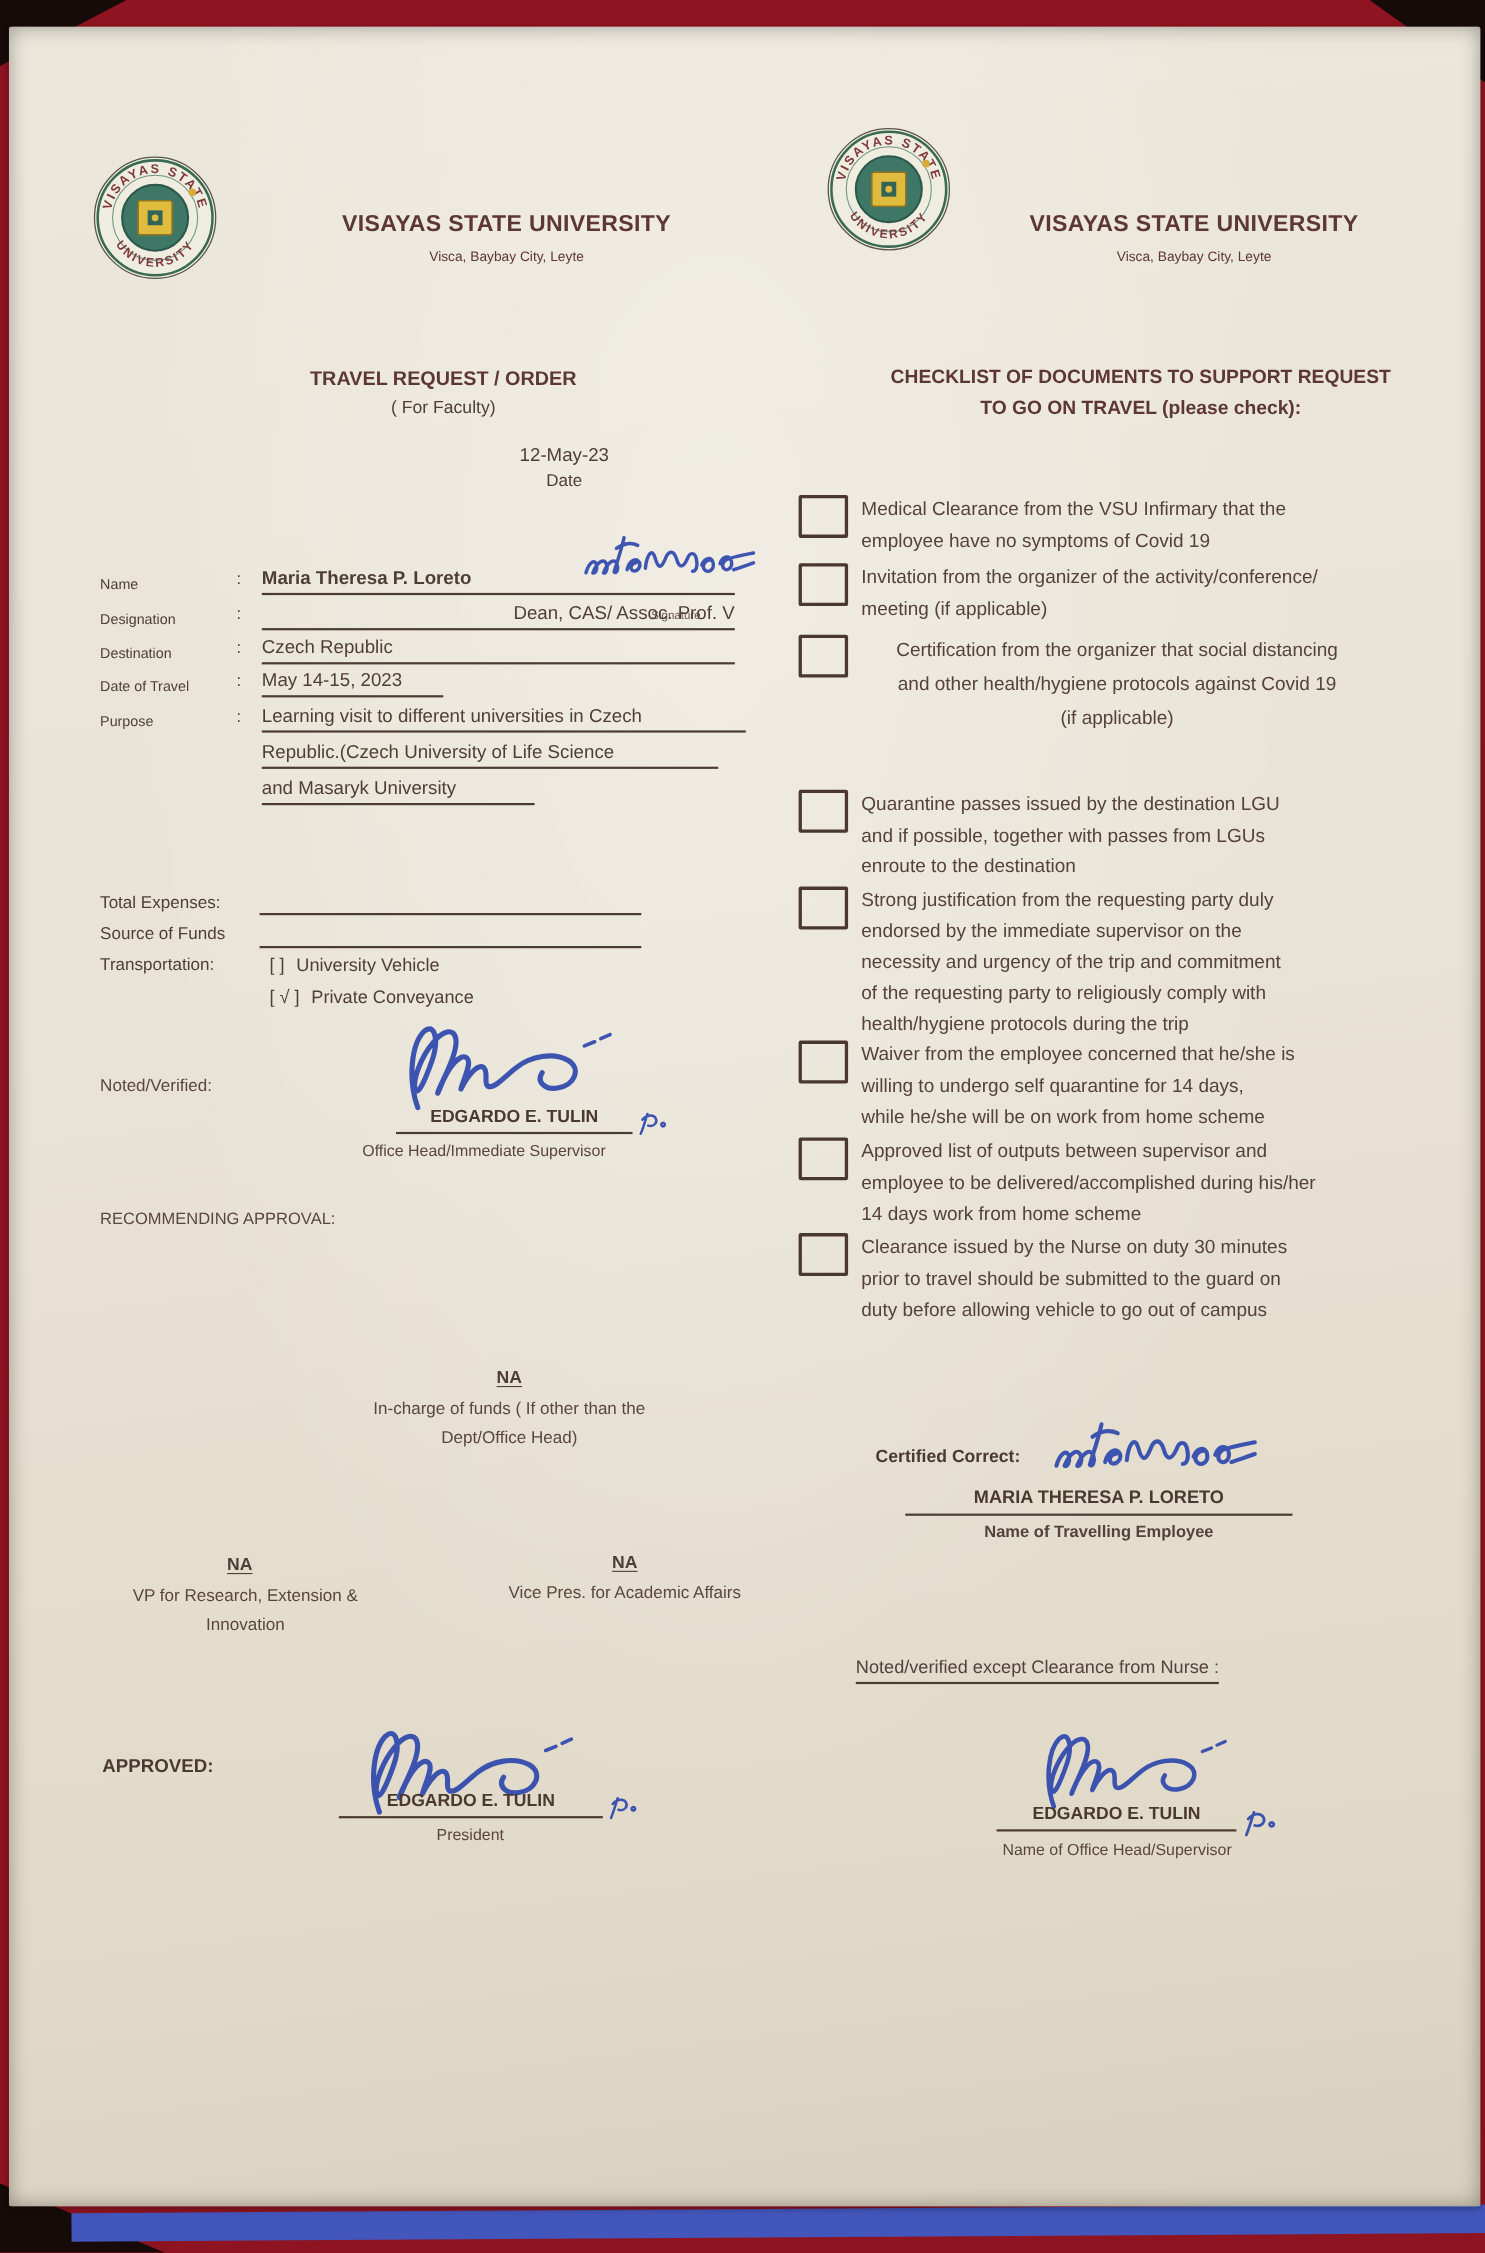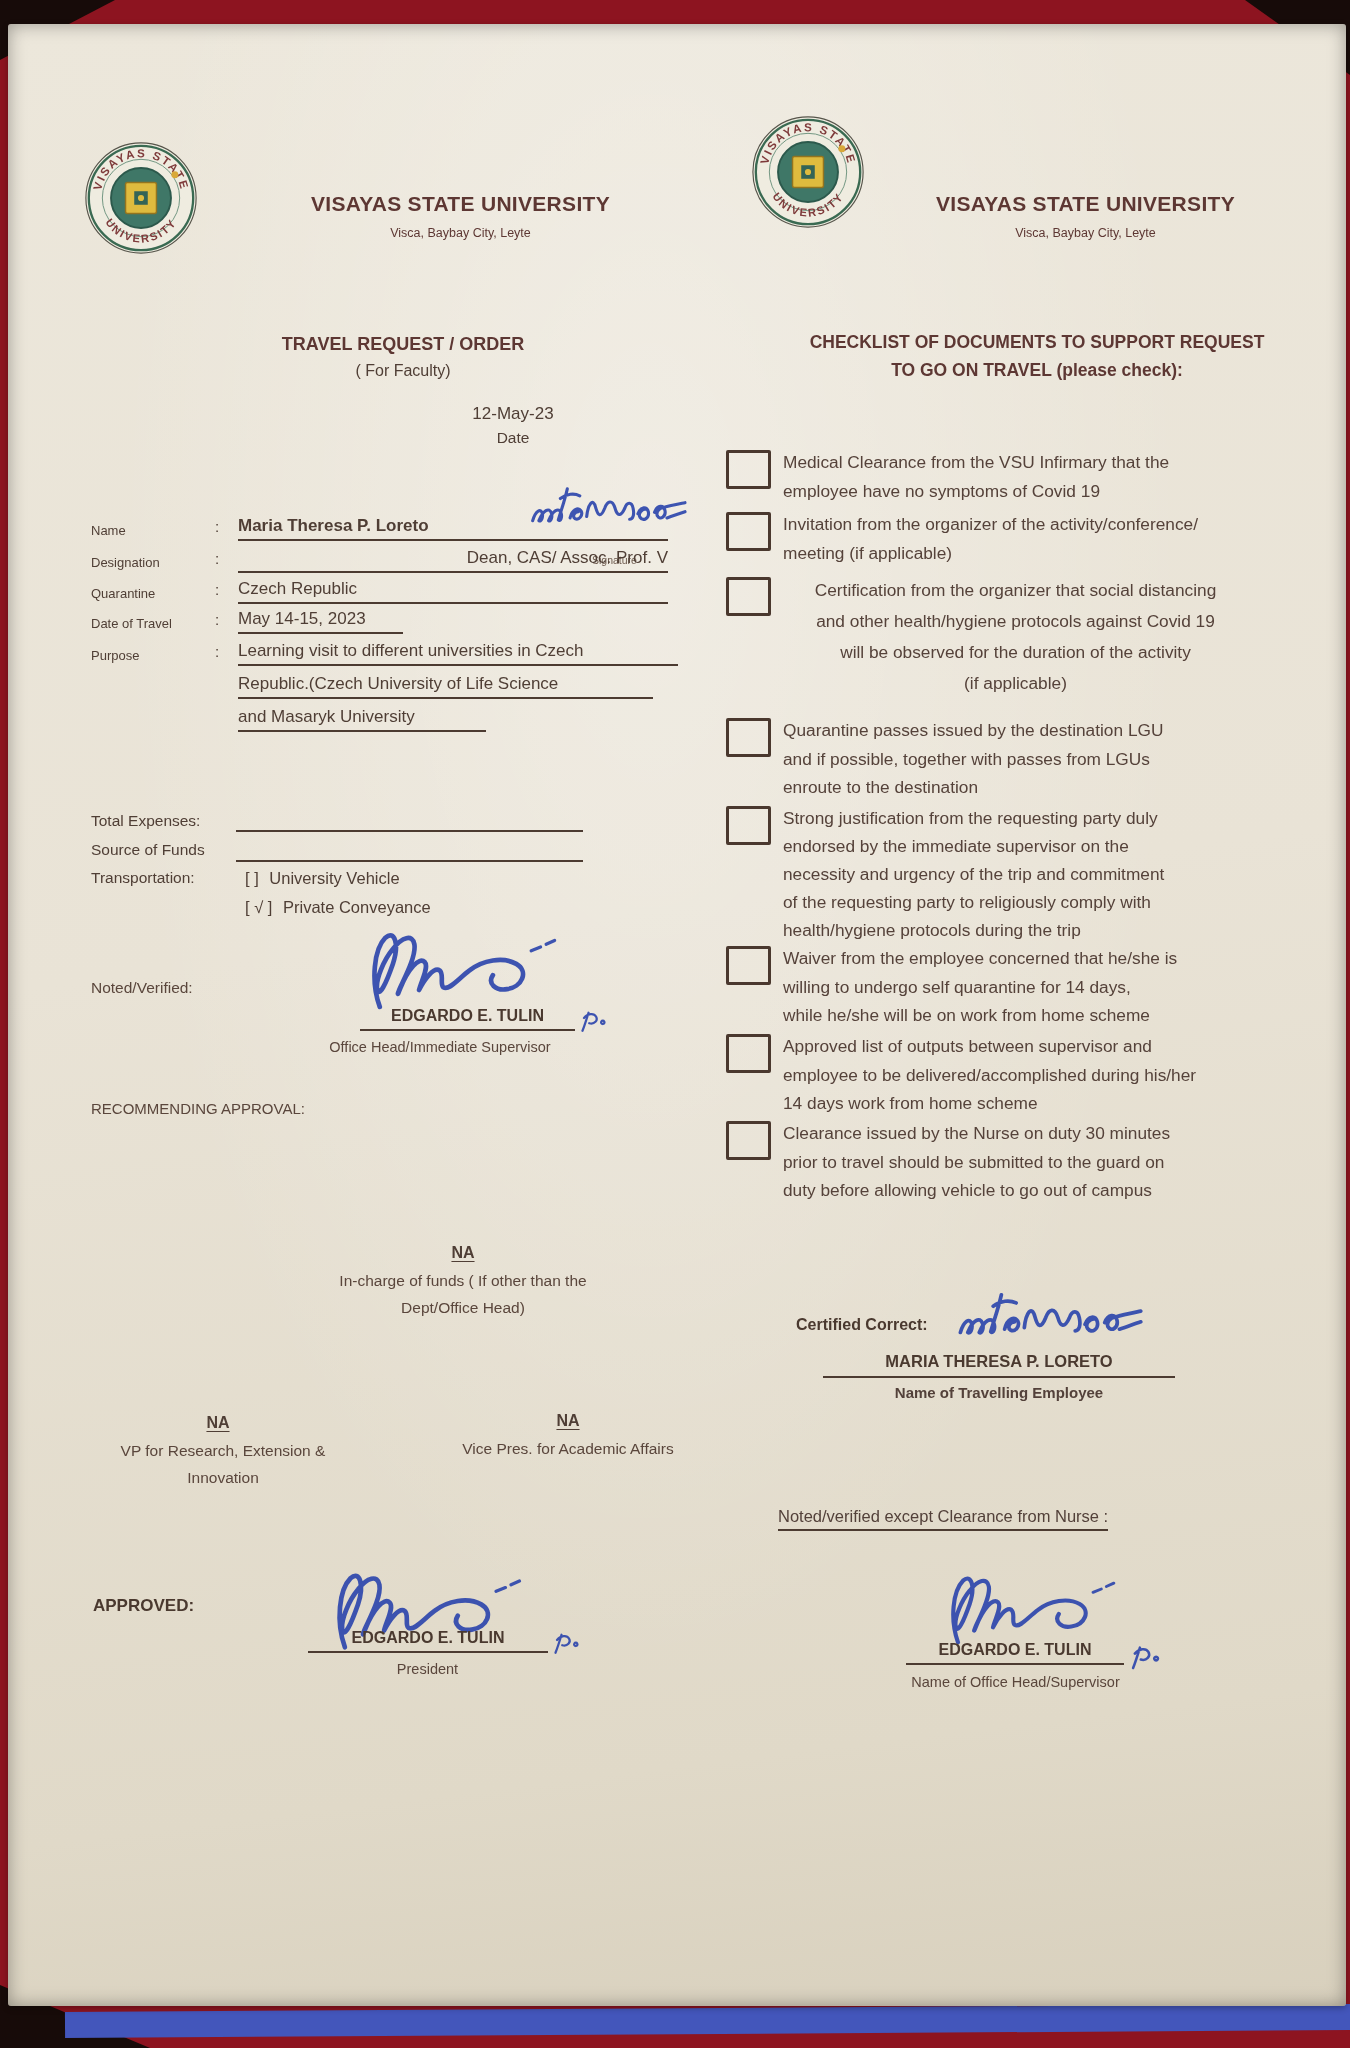--- a/index.html
+++ b/index.html
@@ -107,21 +107,21 @@
     </svg>
   <div class="abs" style="left:584px;top:530px;font-size:10.5px;color:#6b584c;text-align:center;">Signature</div>
 
   <div class="fieldrow" style="top:524px;width:500px;">
     <span class="flabel">Designation</span>
     <span class="fcolon">:</span>
     <span class="fval" style="width:430px;text-align:right;">Dean, CAS/ Assoc. Prof. V</span>
   </div>
 
   <div class="fieldrow" style="top:555px;width:500px;">
-    <span class="flabel">Quarantine</span>
+    <span class="flabel">Destination</span>
     <span class="fcolon">:</span>
     <span class="fval" style="width:430px;">Czech Republic</span>
   </div>
 
   <div class="fieldrow" style="top:585px;width:500px;">
     <span class="flabel">Date of Travel</span>
     <span class="fcolon">:</span>
     <span class="fval" style="width:165px;">May 14-15, 2023</span>
   </div>
 
@@ -194,21 +194,20 @@
     <div class="clines">
       <div>Invitation from the organizer of the activity/conference/</div>
       <div>meeting (if applicable)</div>
     </div>
   </div>
   <div class="citem" style="top:551px;line-height:31px;text-align:center;">
     <span class="cbox"></span>
     <div class="clines">
       <div>Certification from the organizer that social distancing</div>
       <div>and other health/hygiene protocols against Covid 19</div>
-      <div>will be observed for the duration of the activity</div>
       <div>(if applicable)</div>
     </div>
   </div>
   <div class="citem" style="top:692px;">
     <span class="cbox"></span>
     <div class="clines">
       <div>Quarantine passes issued by the destination LGU</div>
       <div>and if possible, together with passes from LGUs</div>
       <div>enroute to the destination</div>
     </div>

